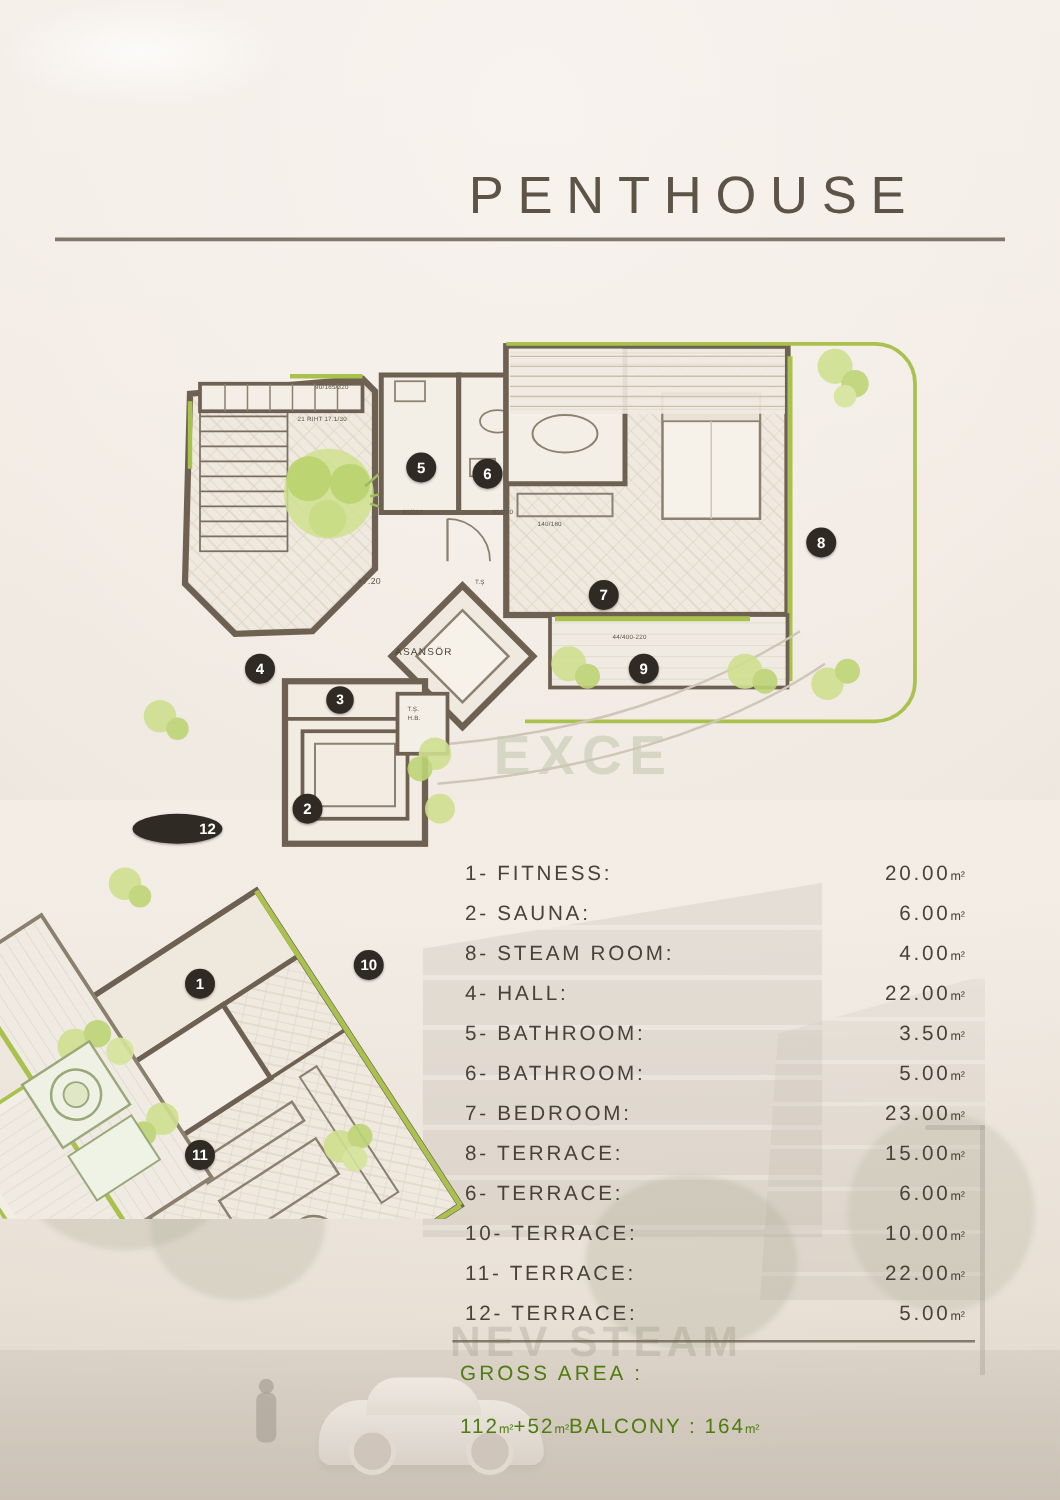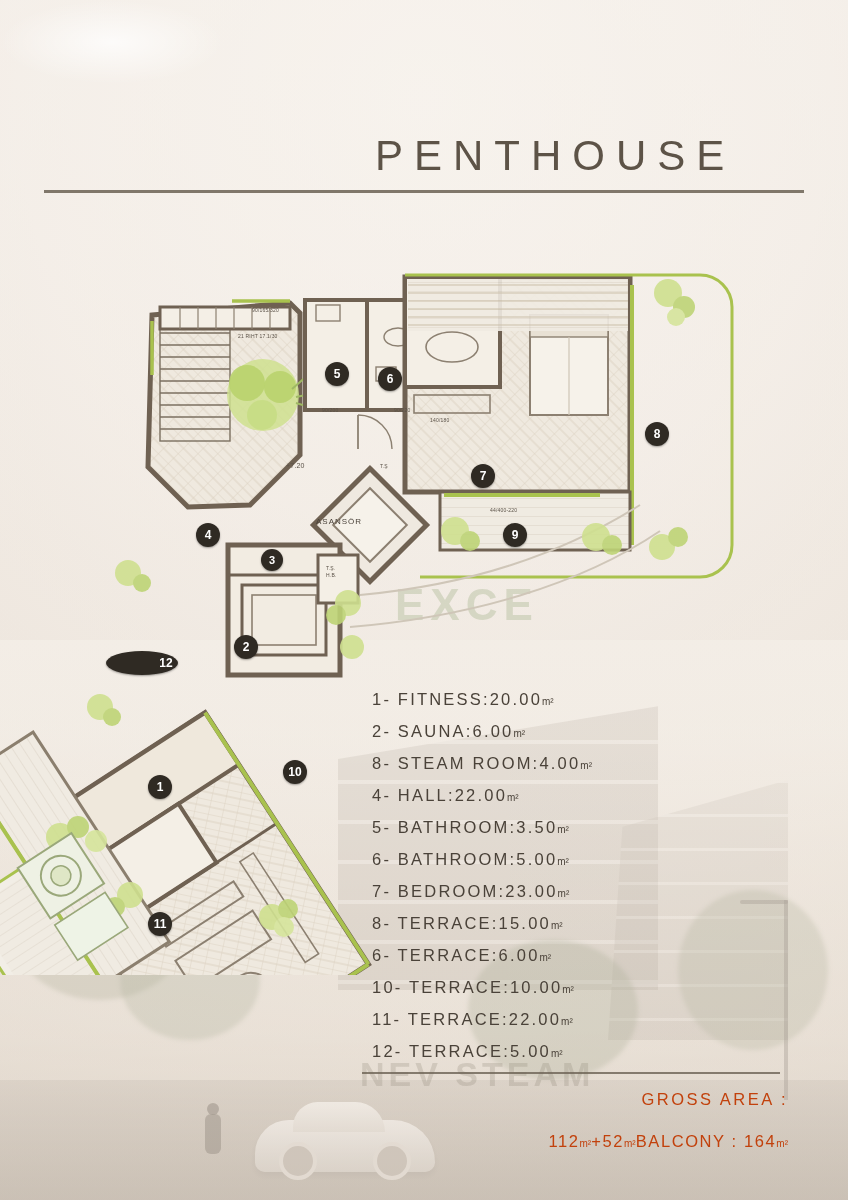--- a/index.html
+++ b/index.html
@@ -72,28 +72,28 @@
     background:#2f2a23;color:#fff;font-size:12px;font-weight:700;
     display:flex;align-items:center;justify-content:center;
     box-shadow:0 1px 2px rgba(0,0,0,.35);}
   .badge.sm{width:22px;height:22px;font-size:11px;}
 
   .asansor{position:absolute;font-size:8px;letter-spacing:1px;color:#4a423a;}
   .tinytxt{position:absolute;font-size:5px;color:#5b5248;letter-spacing:.2px;}
 
   
   .legend{position:absolute;left:372px;top:690px;width:400px;color:#4a4239;}
-  .legend-row{display:flex;align-items:baseline;
+  .legend-row{display:flex;justify-content:space-between;align-items:baseline;
     font-size:16.5px;letter-spacing:2.2px;margin-bottom:13px;}
   .legend-row .lbl{white-space:nowrap;}
   .legend-row .val{white-space:nowrap;}
   .unit{font-size:10px;letter-spacing:0;}
 
   .gross-rule{position:absolute;left:362px;top:1072px;width:418px;height:2px;background:#6b6154;opacity:.8;}
-  .gross{position:absolute;left:368px;top:1090px;width:420px;text-align:right;color:#c2410c;}
+  .gross{position:absolute;left:368px;top:1090px;width:420px;text-align:left;color:#4d7c0f;}
   .gross .g1{font-size:16.5px;letter-spacing:2.5px;}
   .gross .g2{font-size:16.5px;letter-spacing:1.6px;margin-top:23px;}
   .gross .g2 .unit{font-size:10px;}
 </style>
 </head>
 <body>
 
 <div class="bg">
   <div class="bg-base"></div>
   <div class="bg-photo">

